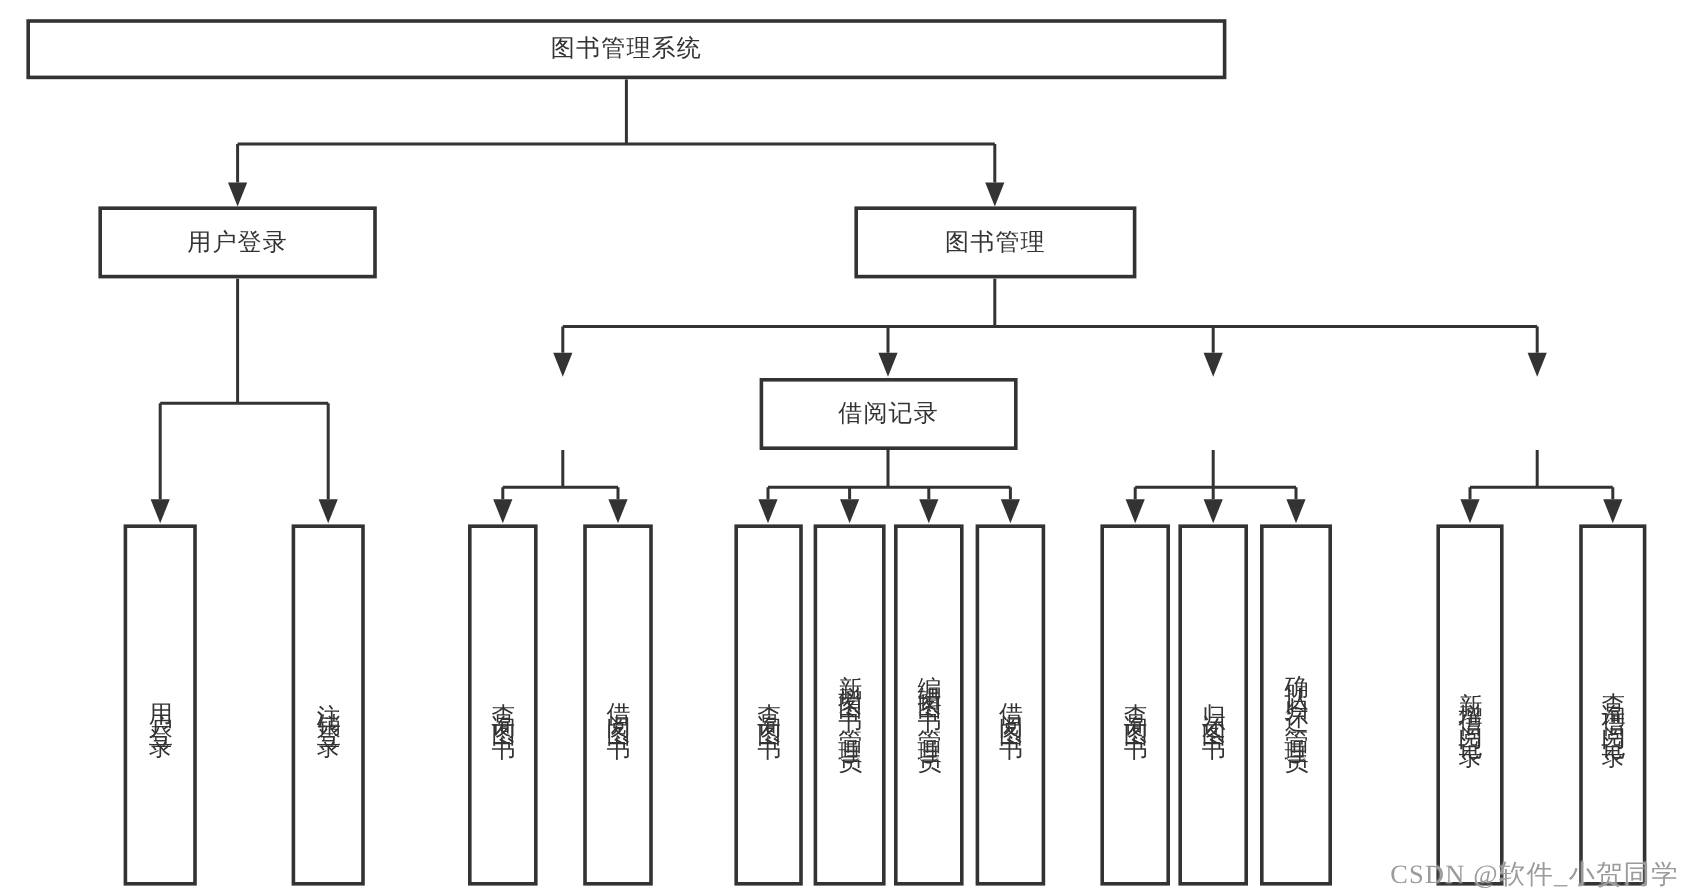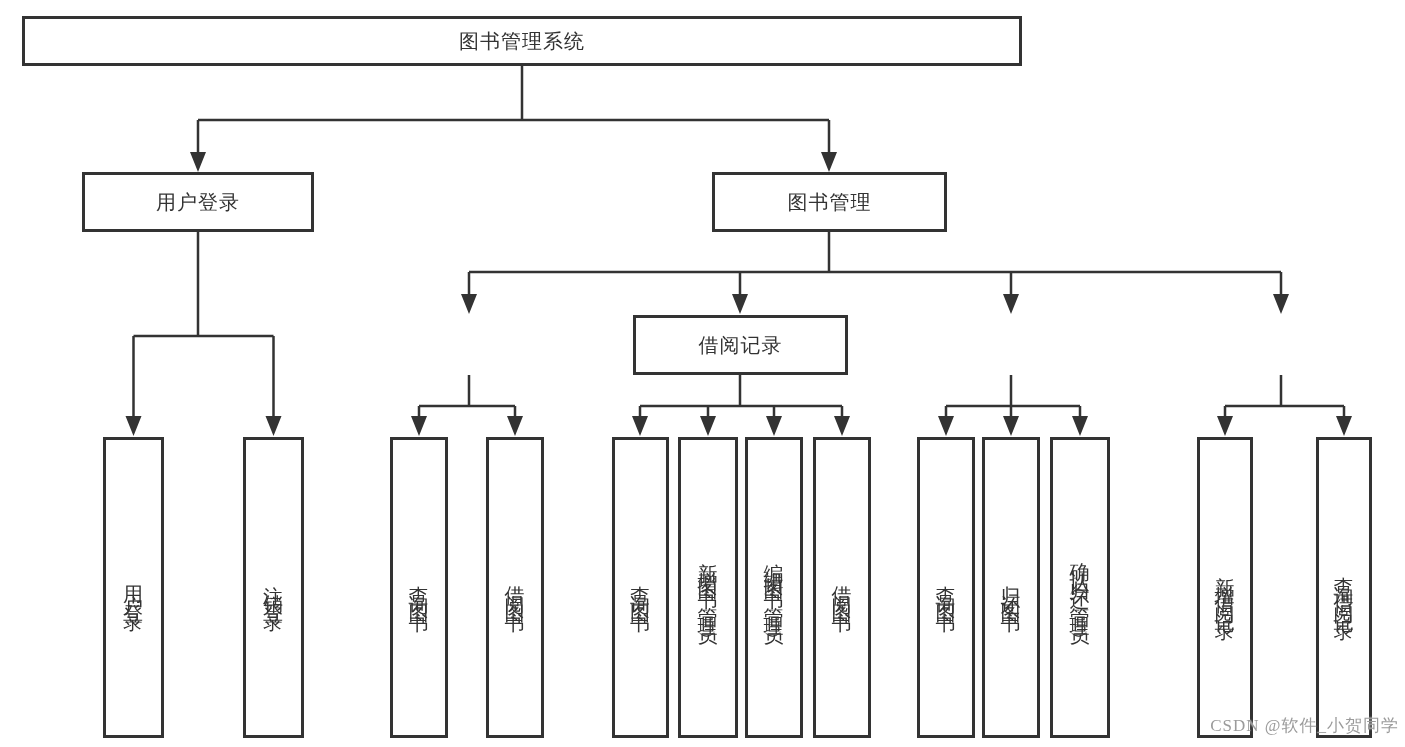--- a/index.html
+++ b/index.html
@@ -55,21 +55,21 @@
   .p-g3d { left: 813px;  width: 58px; }
   .p-g4a { left: 917px;  width: 58px; }
   .p-g4b { left: 982px;  width: 58px; }
   .p-g4c { left: 1050px; width: 60px; }
   .p-g5a { left: 1197px; width: 56px; }
   .p-g5b { left: 1316px; width: 56px; }
   #watermark {
     position: absolute;
     right: 6px;
     top: 714px;
-    font-size: 17px;
+    font-size: 22px;
     color: #9b9b9b;
     letter-spacing: 1px;
     white-space: nowrap;
     text-shadow: 0 0 2px #ffffff;
     z-index: 5;
   }
 </style>
 </head>
 <body>
 

